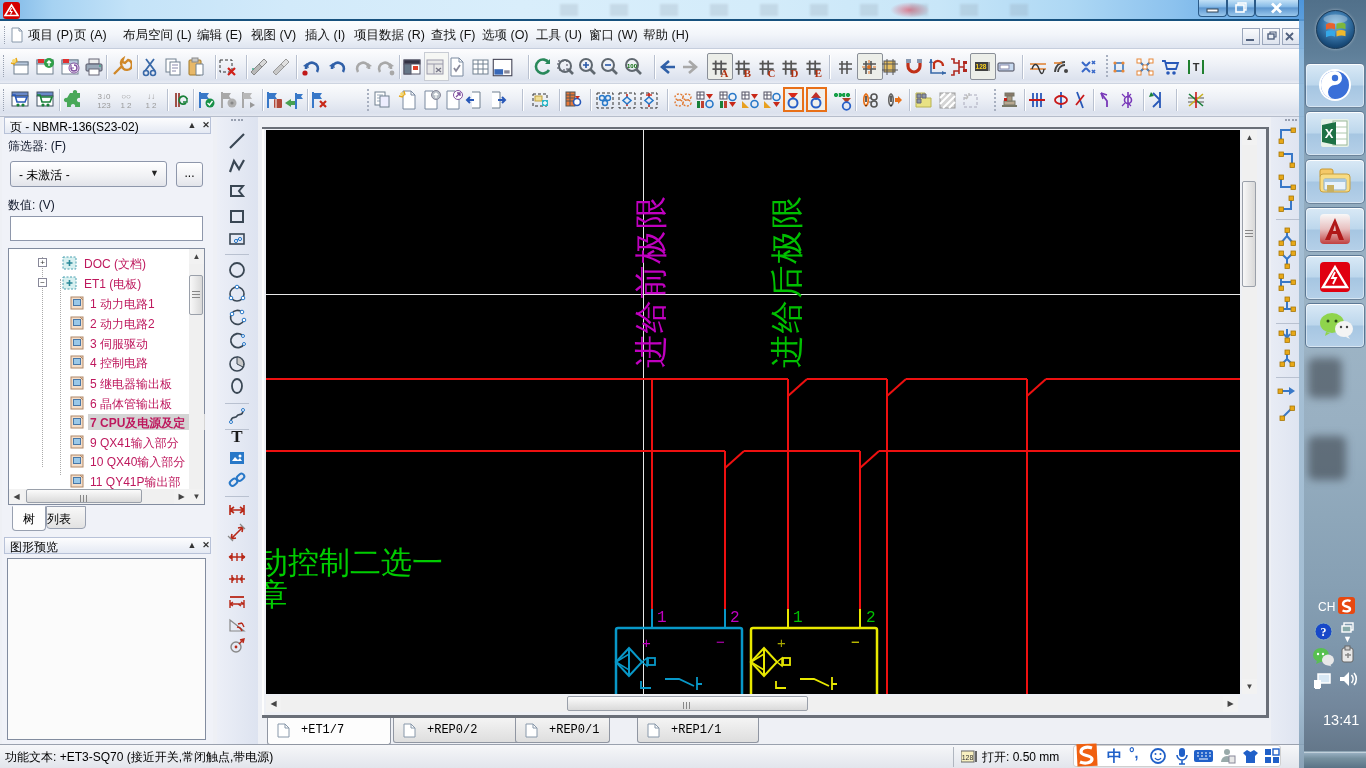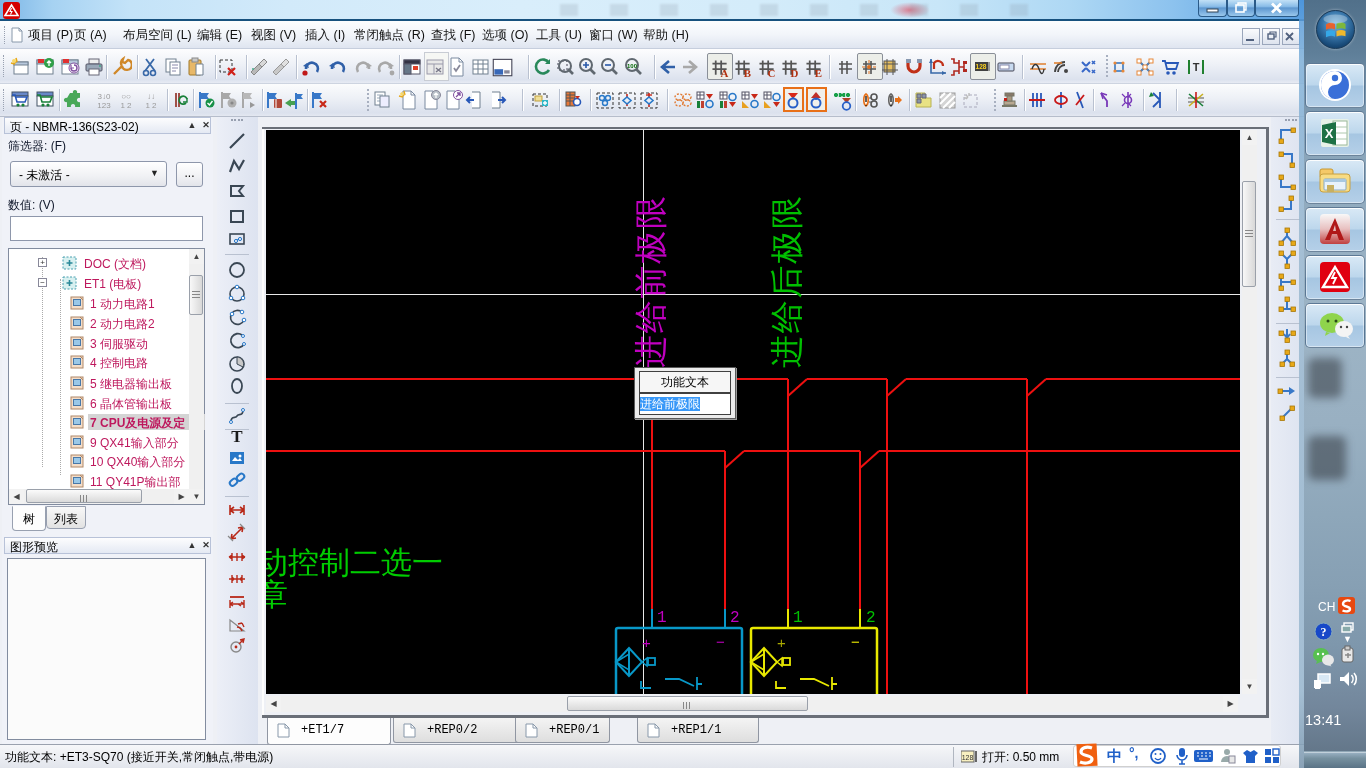--- a/index.html
+++ b/index.html
@@ -142,21 +142,21 @@
         </svg></div>
 <div class="abs" style="left:8px;top:672px"><svg width="20" height="18">
           <rect x="6" y="2" width="12" height="9" fill="#d8e8f4" stroke="#fff" stroke-width="1.5"></rect>
           <rect x="2" y="8" width="7" height="8" fill="#fff"></rect>
           <path d="M3 16 h5" stroke="#fff" stroke-width="2"></path>
         </svg></div>
 <div class="abs" style="left:34px;top:670px"><svg width="20" height="18">
           <path d="M2 7 h4 l5 -5 v14 l-5 -5 h-4 Z" fill="#fff"></path>
           <path d="M13.5 5 a6 6 0 0 1 0 8 M16 3 a9 9 0 0 1 0 12" stroke="#fff" stroke-width="1.6" fill="none"></path>
         </svg></div>
-<div class="tray" style="left:1px;top:712px;font-size:14.5px;color:#fff">13:41</div>
+<div class="tray" style="left:19px;top:712px;font-size:14.5px;color:#fff">13:41</div>
 <div class="abs" style="left:0px;top:751px;width:62px;height:17px;background:linear-gradient(180deg,#9db4c6,#76909f 40%,#5a7386);border-top:1px solid #8fa6b5;box-shadow:inset 0 1px 0 rgba(255,255,255,.4)"></div>
 </div>
 <div class="abs" id="titlebar">
 <div class="abs" style="left:890px;top:2px;width:40px;height:16px;background:radial-gradient(ellipse at center,rgba(220,90,110,.75),rgba(220,90,110,0) 70%)"></div>
 <div class="abs" style="left:560px;top:4px;width:470px;height:12px;background:repeating-linear-gradient(90deg,rgba(140,150,165,.22) 0 18px,rgba(255,255,255,0) 18px 50px);filter:blur(1px)"></div>
 <div class="abs" style="left:3px;top:2px"><svg width="17" height="17">
           <rect width="17" height="17" rx="3" fill="#d40000"></rect>
           <path d="M8.5 3 L15 13.5 L2 13.5 Z" fill="none" stroke="#fff" stroke-width="1.6"></path>
           <path d="M8.5 6 L7 9.5 L9 9.5 L7.5 12.5" stroke="#fff" stroke-width="1.1" fill="none"></path>
         </svg></div>
@@ -176,21 +176,21 @@
 <div class="abs" style="left:10px;top:6px"><svg width="14" height="16">
           <path d="M2 1 h7 l3 3 v11 h-10 Z" fill="#fff" stroke="#8898aa"></path>
           <path d="M9 1 v3 h3" fill="none" stroke="#8898aa"></path>
         </svg></div>
 <div class="mitem" style="left:28px">项目 (P)</div>
 <div class="mitem" style="left:74px">页 (A)</div>
 <div class="mitem" style="left:123px">布局空间 (L)</div>
 <div class="mitem" style="left:197px">编辑 (E)</div>
 <div class="mitem" style="left:251px">视图 (V)</div>
 <div class="mitem" style="left:305px">插入 (I)</div>
-<div class="mitem" style="left:354px">常闭触点 (R)</div>
+<div class="mitem" style="left:354px">项目数据 (R)</div>
 <div class="mitem" style="left:431px">查找 (F)</div>
 <div class="mitem" style="left:482px">选项 (O)</div>
 <div class="mitem" style="left:536px">工具 (U)</div>
 <div class="mitem" style="left:589px">窗口 (W)</div>
 <div class="mitem" style="left:643px">帮助 (H)</div>
 <div class="abs" style="left:1242px;top:7px;width:18px;height:17px;background:linear-gradient(180deg,#fafbfd,#dde3ee);border:1px solid #9aa6bb"></div>
 <div class="abs" style="left:1262px;top:7px;width:18px;height:17px;background:linear-gradient(180deg,#fafbfd,#dde3ee);border:1px solid #9aa6bb"></div>
 <div class="abs" style="left:1282px;top:7px;width:18px;height:17px;background:linear-gradient(180deg,#fafbfd,#dde3ee);border:1px solid #9aa6bb"></div>
 <svg class="abs" style="left:1242px;top:7px" width="60" height="17">
         <path d="M4 12 h8" stroke="#51617e" stroke-width="2"></path>
@@ -942,24 +942,20 @@
         <path d="M498 518 V546" stroke="#e8e800" stroke-width="2"></path>
         <path d="M485 532 L498 524 L498 540 Z" fill="none" stroke="#e8e800" stroke-width="1.5"></path>
         <path d="M511 532 l5 -4 v8 Z" fill="none" stroke="#e8e800" stroke-width="1.5"></path>
         <rect x="517" y="528" width="7" height="7" fill="none" stroke="#e8e800" stroke-width="1.8"></rect>
         <path d="M534 549 h14 l15 7 m3 -9 v13 m0 -6 h5" fill="none" stroke="#e8e800" stroke-width="1.8"></path>
         <path d="M510 551 v7 h10" fill="none" stroke="#e8e800" stroke-width="1.8"></path>
 <text x="-9" y="443" font-size="31" fill="#00cc00" font-family="Liberation Sans">动控制二选一</text>
 <text x="-9" y="475" font-size="31" fill="#00cc00" font-family="Liberation Sans">章</text>
 </svg>
 </div>
-<div class="abs" id="popup">
-      <div id="popuph">功能文本</div>
-      <div id="popupe"><span style="background:#3898f8;color:#fff">进给前极限</span></div>
-    </div>
 <div class="abs" style="left:258px;top:718px;width:1006px;height:26px;background:#eef0f5"></div>
 <div class="ctab act" style="left:267px;top:718px;width:124px">
       <svg style="position:absolute;left:9px;top:5px" width="13" height="15">
         <path d="M1 1 h7 l4 4 v9 h-11 Z" fill="#fff" stroke="#8898aa"></path>
         <path d="M8 1 v4 h4" fill="none" stroke="#8898aa"></path>
       </svg>
       <span style="position:absolute;left:33px;top:5px">+ET1/7</span>
     </div>
 <div class="ctab" style="left:393px;top:718px;width:144px">
       <svg style="position:absolute;left:9px;top:5px" width="13" height="15">
@@ -1074,21 +1070,21 @@
 <div class="sbbtn" style="left:187px;top:132px;width:15px;height:15px;font-size:8px;line-height:15px">▲</div>
 <div class="sbbtn" style="left:187px;top:372px;width:15px;height:15px;font-size:8px;line-height:15px">▼</div>
 <div class="sbthumb" style="left:187px;top:158px;width:14px;height:40px"></div>
 <div class="abs" style="left:190px;top:174px;width:8px;height:1px;border-top:1px solid #888;box-shadow:0 3px 0 #888,0 6px 0 #888"></div>
 <div class="sbtrack" style="left:7px;top:372px;width:180px;height:15px"></div>
 <div class="sbbtn" style="left:7px;top:372px;width:15px;height:15px;font-size:8px;line-height:15px">◀</div>
 <div class="sbbtn" style="left:172px;top:372px;width:15px;height:15px;font-size:8px;line-height:15px">▶</div>
 <div class="sbthumbh" style="left:24px;top:372px;width:116px;height:14px"></div>
 <div class="abs" style="left:78px;top:378px;width:1px;height:7px;border-left:1px solid #888;box-shadow:3px 0 0 #888,6px 0 0 #888"></div>
 <div class="abs" style="left:10px;top:389px;width:34px;height:25px;background:#fdfdfd;border:1px solid #98a0b0;border-top:1px solid #fdfdfd;border-radius:0 0 4px 4px;z-index:2;font-size:12px;text-align:center;padding-top:4px">树</div>
-<div class="abs" style="left:44px;top:389px;width:40px;height:23px;background:linear-gradient(180deg,#f8f8f8,#e2e2e2);border:1px solid #98a0b0;border-radius:0 0 4px 4px;font-size:12px;text-align:center;padding-top:4px">列表</div>
+<div class="abs" style="left:44px;top:389px;width:40px;height:23px;background:linear-gradient(180deg,#f8f8f8,#e2e2e2);border:1px solid #98a0b0;border-radius:0 0 4px 4px;font-size:12px;text-align:left;padding-top:4px">列表</div>
 <div class="ptitle" style="top:420px">图形预览</div>
 <div class="pbtn" style="left:185px;top:423px">▲</div>
       <div class="pbtn" style="left:199px;top:423px">✕</div>
 <div class="abs" style="left:5px;top:441px;width:199px;height:182px;background:#fbfbfb;border:1px solid #828c9f"></div>
 </div>
 <div class="abs" id="statusbar">
 <div class="abs" style="left:5px;top:4px;font-size:12px">功能文本: +ET3-SQ70 (接近开关,常闭触点,带电源)</div>
 <div class="abs" style="left:953px;top:2px;width:1px;height:20px;background:#b0b6c0"></div>
 <svg class="abs" style="left:961px;top:5px" width="17" height="13">
         <rect x="0" y="1" width="13" height="11" fill="#f8f0c0" stroke="#666"></rect>

